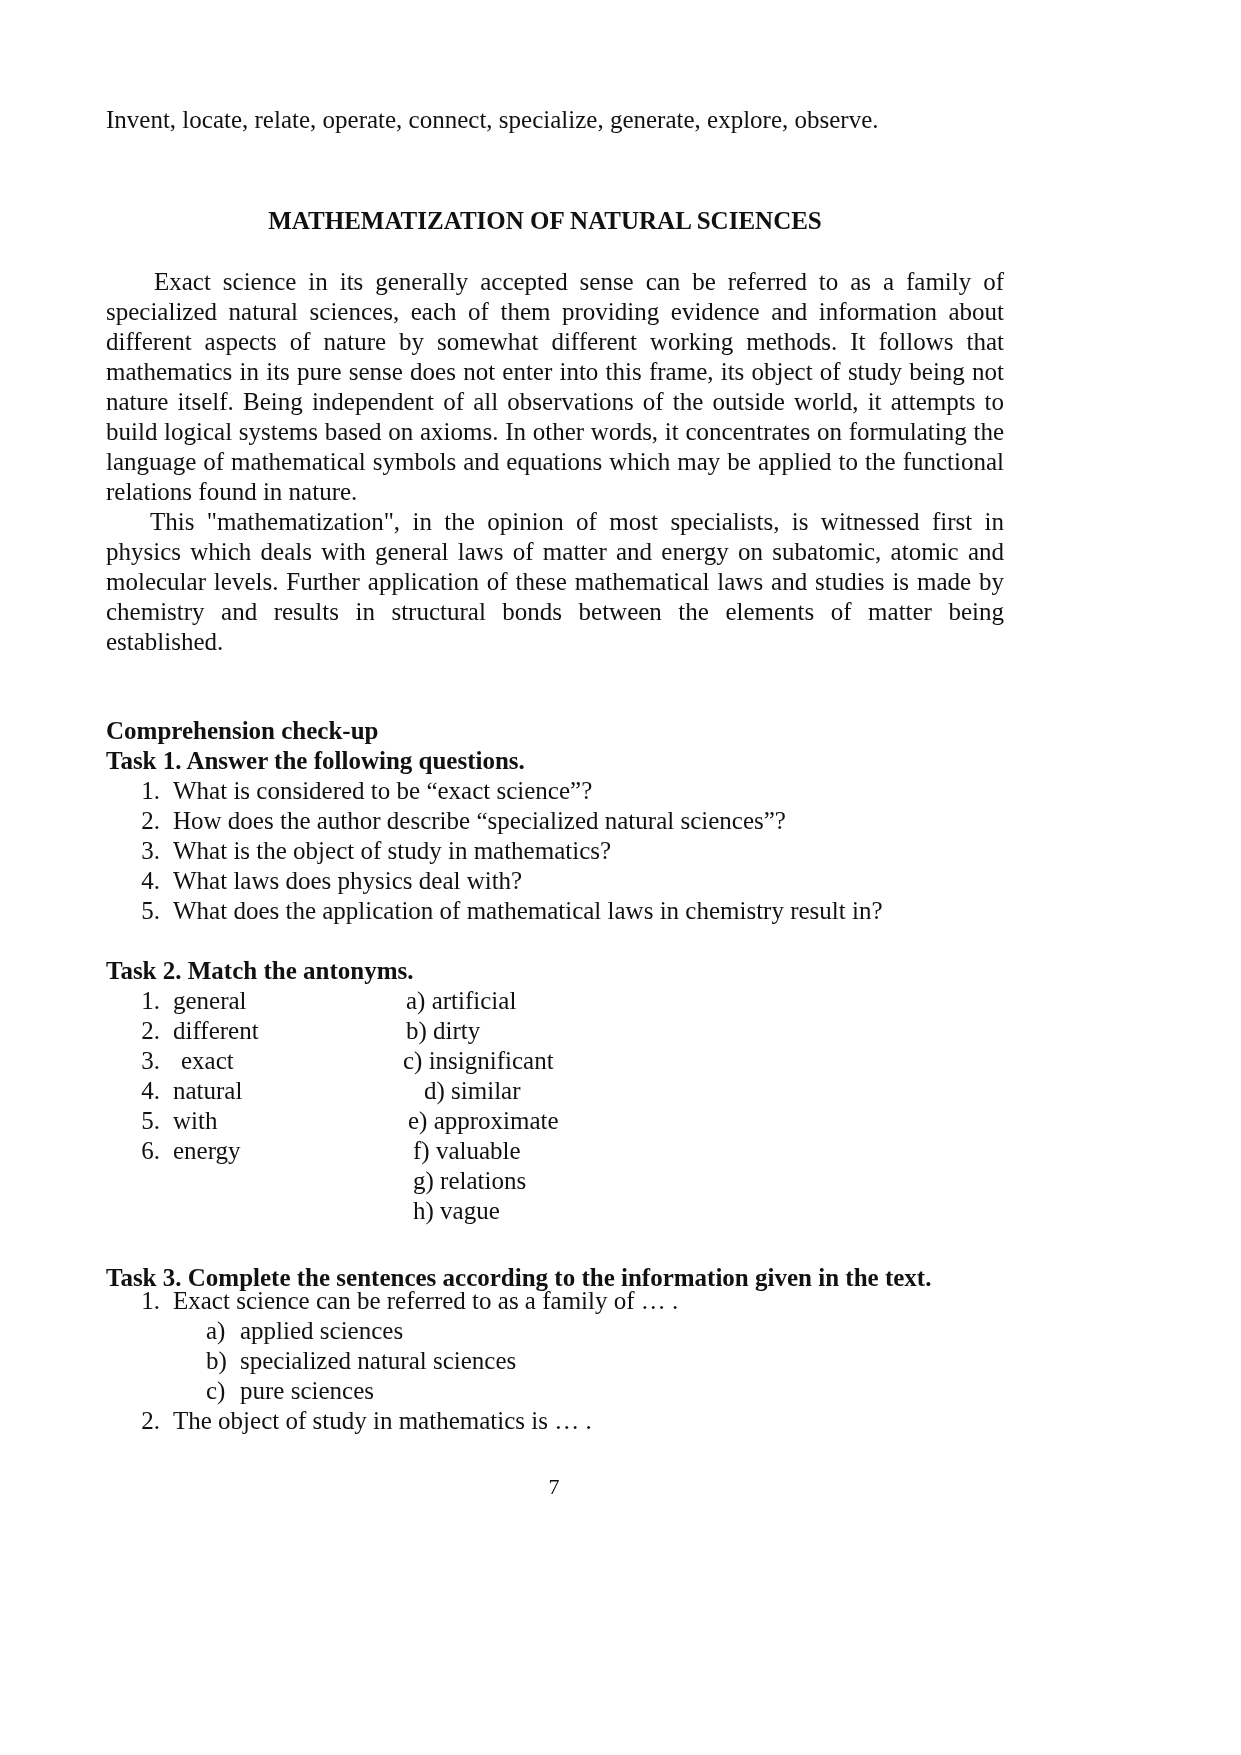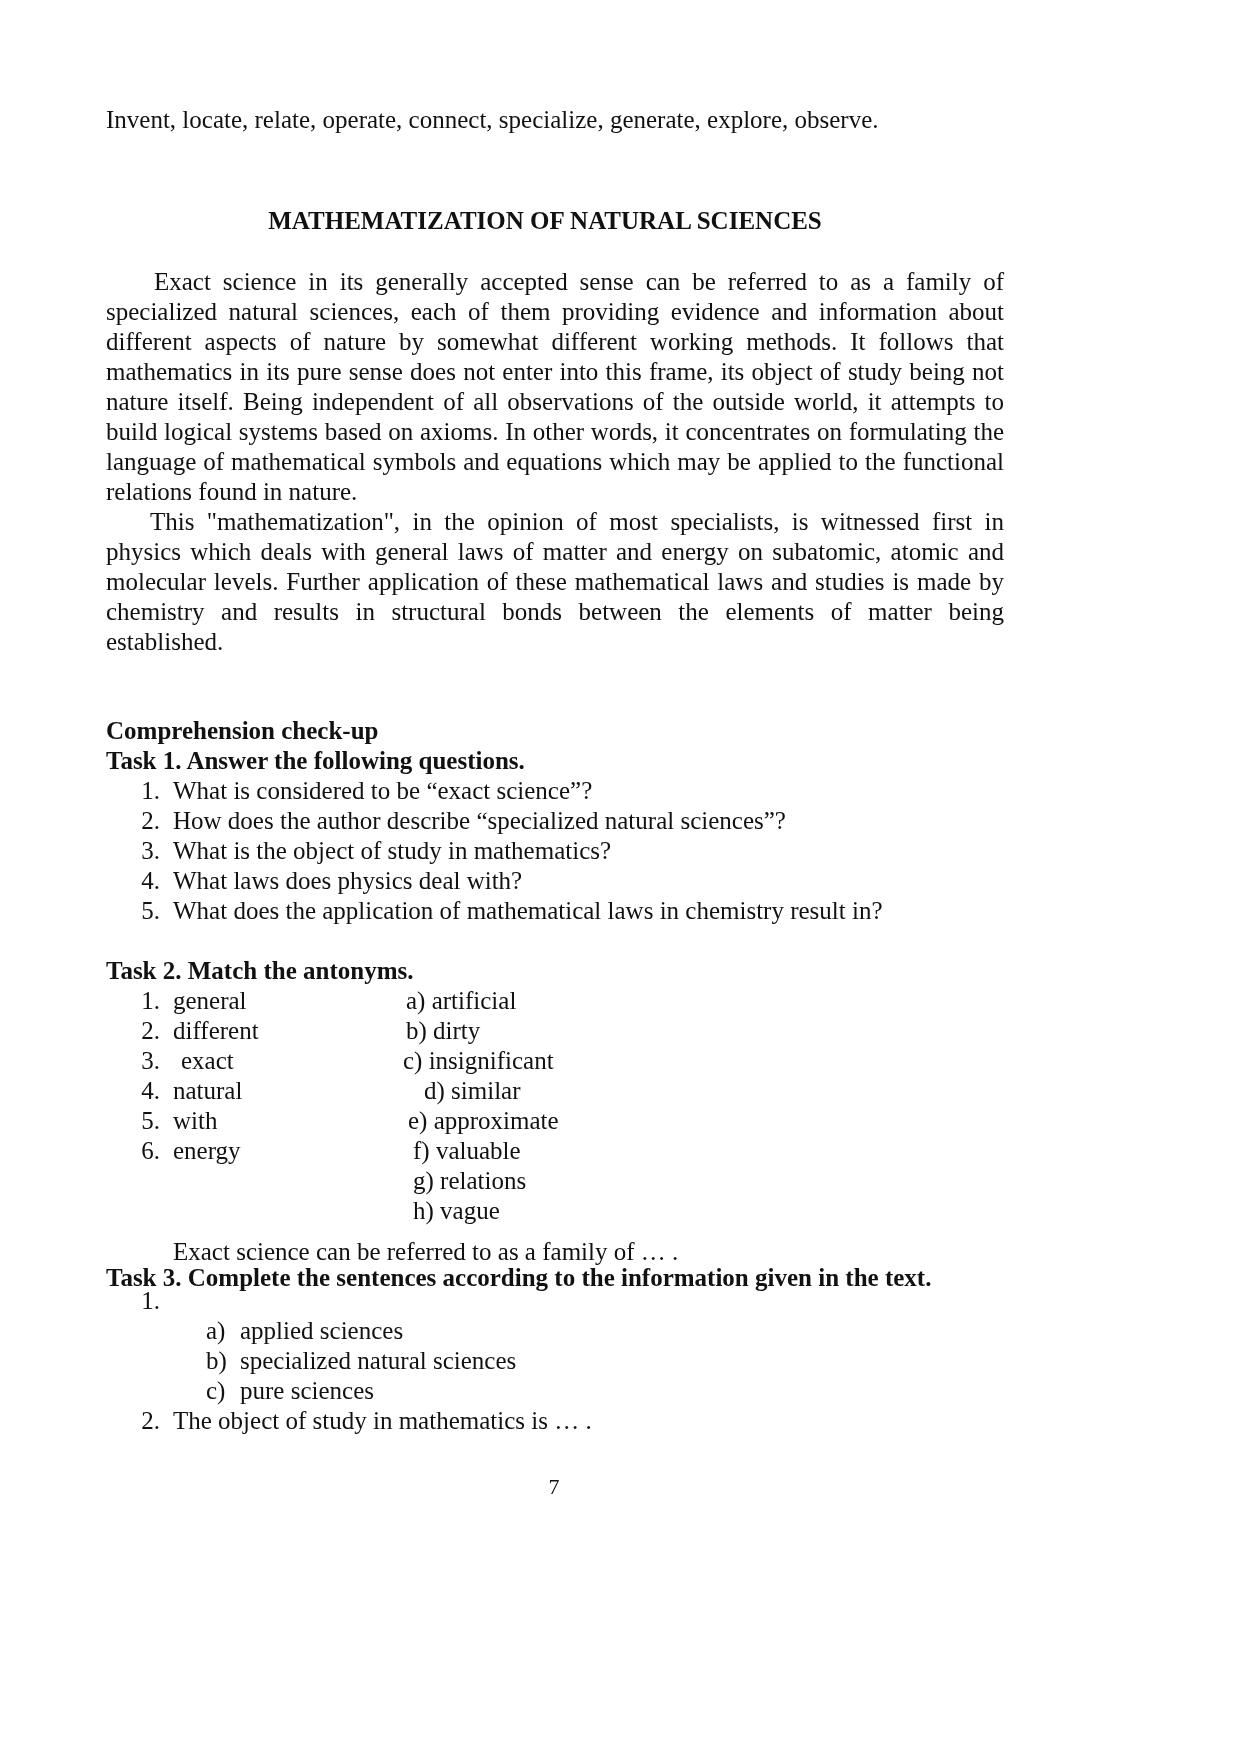--- a/index.html
+++ b/index.html
@@ -63,21 +63,21 @@
   <div class="abs line" style="left:408px; top:1107px;">e) approximate</div>
   <div class="abs line" style="left:413px; top:1137px;">f) valuable</div>
   <div class="abs line" style="left:413px; top:1167px;">g) relations</div>
   <div class="abs line" style="left:413px; top:1197px;">h) vague</div>
 </div>
 
 <div class="abs bi line" style="left:106px; top:1257px;margin-top:7px;">Task 3. Complete the sentences according to the information given in the text.</div>
 
 <div>
   <div class="num" style="left:130px; top:1287px;">1.</div>
-  <div class="abs line" style="left:173px; top:1238px;">Exact science can be referred to as a family of … .</div>
+  <div class="abs line" style="left:173px; top:1287px;">Exact science can be referred to as a family of … .</div>
   <div class="abs line" style="left:206px; top:1317px;">a)</div>
   <div class="abs line" style="left:240px; top:1317px;">applied sciences</div>
   <div class="abs line" style="left:206px; top:1347px;">b)</div>
   <div class="abs line" style="left:240px; top:1347px;">specialized natural sciences</div>
   <div class="abs line" style="left:206px; top:1377px;">c)</div>
   <div class="abs line" style="left:240px; top:1377px;">pure sciences</div>
   <div class="num" style="left:130px; top:1407px;">2.</div>
   <div class="abs line" style="left:173px; top:1407px;">The object of study in mathematics is … .</div>
 </div>
 

